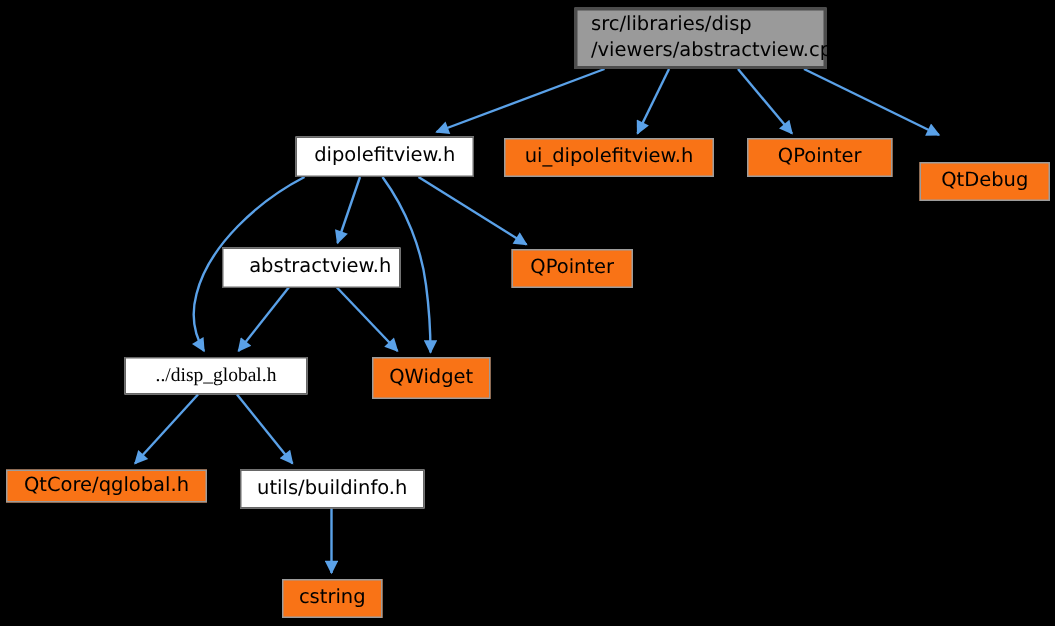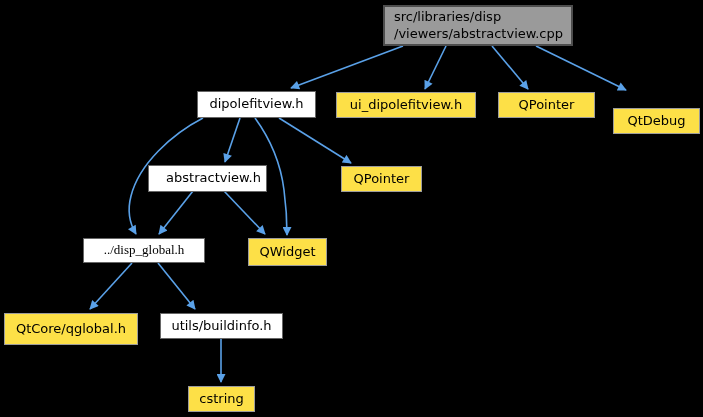--- a/index.html
+++ b/index.html
@@ -25,21 +25,21 @@
     border:2px solid #4d4d4d;
     justify-content:flex-start;
     padding-left:9px;
   }
   .node.main .lines{display:flex;flex-direction:column;align-items:flex-start;}
   .node.internal{
     background:#ffffff;
     border:1.5px solid #666666;
   }
   .node.external{
-    background:#fde047;
+    background:#f97316;
     border:1.5px solid #9c9c9c;
   }
 </style>
 </head>
 <body>
 
 <div class="canvas">
 
   <svg class="edges" width="703" height="417" viewBox="0 0 703 417" xmlns="http://www.w3.org/2000/svg">
     <defs>
@@ -57,21 +57,21 @@
       <path d="M255,118 C271,140 281,166 284,190 C286,205 287,222 287,235" marker-end="url(#arrow)"></path>
       <path d="M203,118 C172,134 139,164 131,196 C127,211 130,224 136,234" marker-end="url(#arrow)"></path>
       <path d="M193,191 L159,234" marker-end="url(#arrow)"></path>
       <path d="M224,191 L265,234" marker-end="url(#arrow)"></path>
       <path d="M132,263 L90,309" marker-end="url(#arrow)"></path>
       <path d="M158,263 L195,309" marker-end="url(#arrow)"></path>
       <path d="M221,339 L221,382" marker-end="url(#arrow)"></path>
     </g>
   </svg>
 
-  <div class="node main" style="left:383px;top:5px;width:190px;height:41px;">
+  <div class="node main" style="left:383px;top:5px;width:168px;height:41px;">
     <span class="lines">
       <span>src/libraries/disp</span>
       <span>/viewers/abstractview.cpp</span>
     </span>
   </div>
 
   <div class="node internal" style="left:197px;top:91px;width:119px;height:27px;">
     <span>dipolefitview.h</span>
   </div>
 
@@ -96,21 +96,21 @@
   </div>
 
   <div class="node internal" style="left:83px;top:238px;width:122px;height:25px;font-family:Liberation Serif, serif;">
     <span>../disp_global.h</span>
   </div>
 
   <div class="node external" style="left:248px;top:238px;width:79px;height:28px;">
     <span>QWidget</span>
   </div>
 
-  <div class="node external" style="left:4px;top:313px;width:134px;height:32px;">
+  <div class="node external" style="left:4px;top:313px;width:134px;height:22px;">
     <span>QtCore/qglobal.h</span>
   </div>
 
   <div class="node internal" style="left:160px;top:313px;width:123px;height:26px;">
     <span>utils/buildinfo.h</span>
   </div>
 
   <div class="node external" style="left:188px;top:386px;width:67px;height:26px;">
     <span>cstring</span>
   </div>

